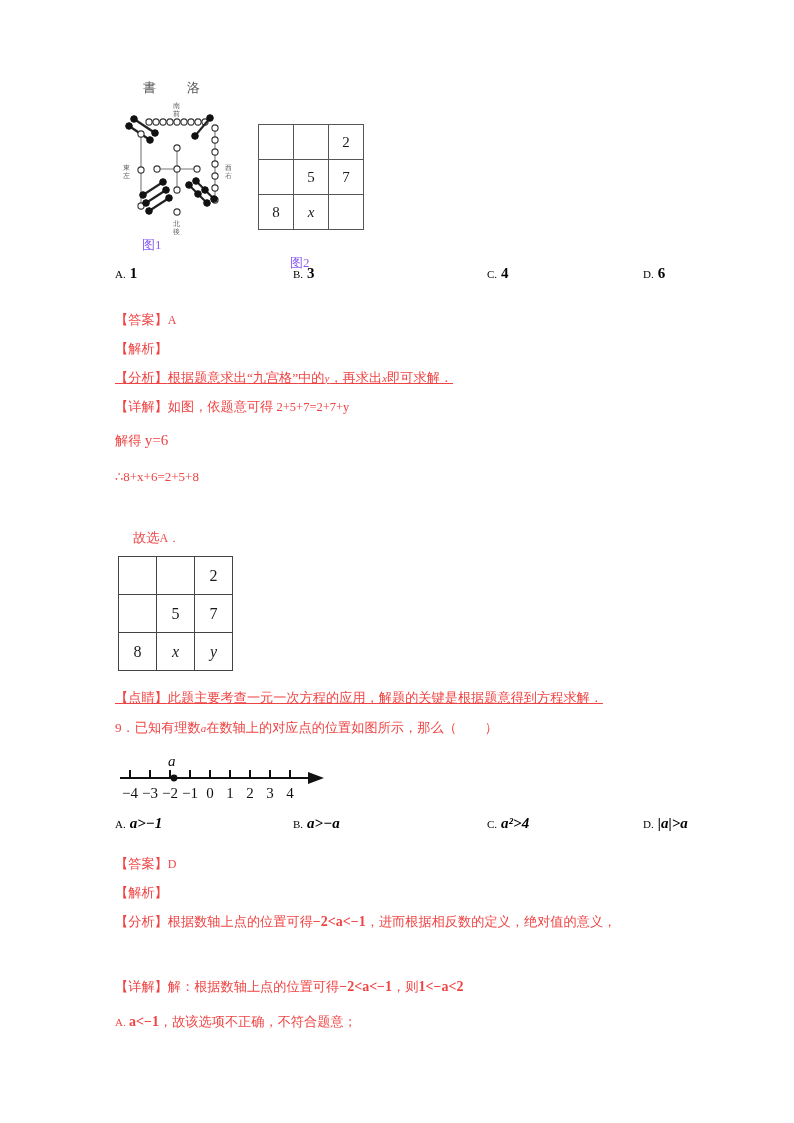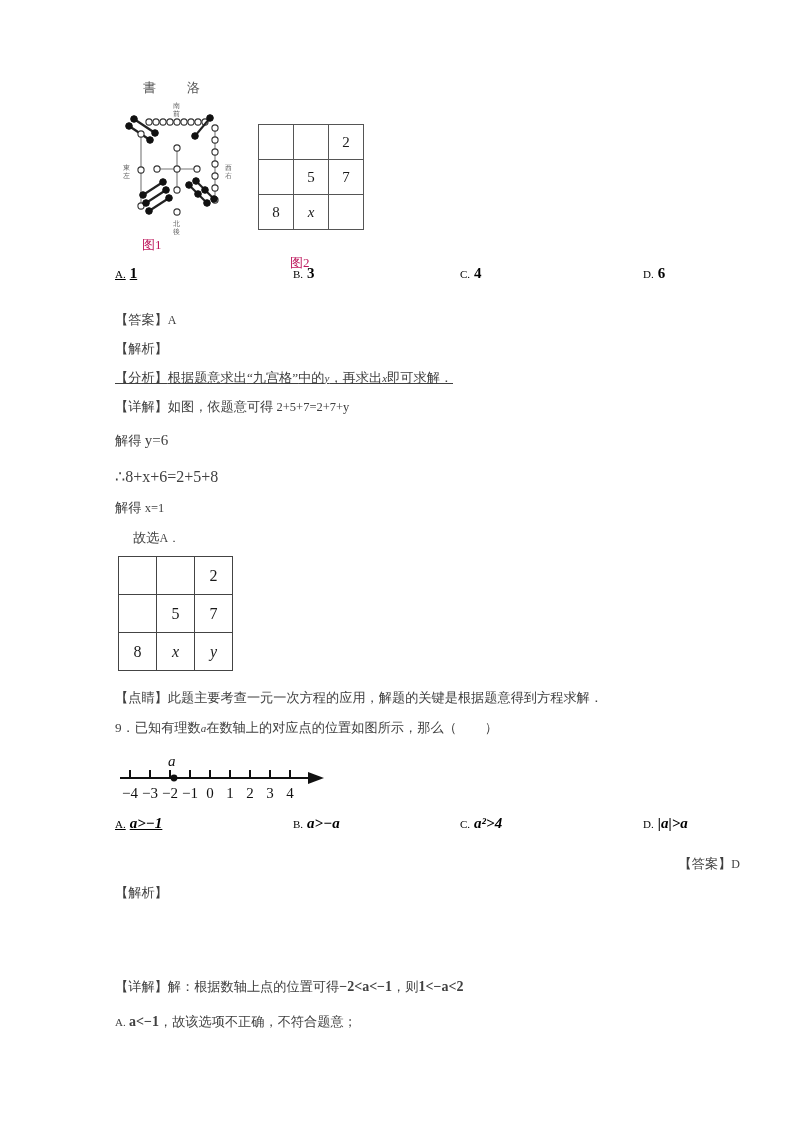--- a/index.html
+++ b/index.html
@@ -62,21 +62,21 @@
     color: #1a1a1a;
     padding: 0;
   }
   table.ninegrid td.ital {
     font-style: italic;
   }
 
   .fig-caption {
     position: absolute;
     font-size: 13px;
-    color: #be185d;
+    color: #8b5cf6;
     font-family: "Liberation Serif", serif;
     white-space: nowrap;
   }
   .cap1 { left: 27px; top: 158px; }
   .cap2 { left: 175px; top: 176px; }
 
   
   .choices-row {
     position: absolute;
     left: 115px;
@@ -96,34 +96,34 @@
   }
   .choice .val {
     font-size: 15px;
     font-weight: bold;
     font-family: "Liberation Serif", serif;
     margin-left: 4px;
   }
   .choice .val.mathit {
     font-style: italic;
   }
-  .c-a { left: 0px; text-decoration: underline; }
+  .c-a { left: 0px; }
   .c-b { left: 178px; }
-  .c-c { left: 345px; text-align: right; }
+  .c-c { left: 372px; text-align: right; }
   .c-d { left: 528px; }
 
   
   .tline {
     position: absolute;
     left: 115px;
     width: 625px;
     font-size: 13.2px;
     line-height: 17px;
     font-family: "Liberation Serif", "DejaVu Serif", serif;
-    color: #404040;
+    color: #ef4444;
     white-space: nowrap;
   }
   .bold-math-up {
     font-weight: bold;
     font-size: 14px;
   }
   .sub { font-size: 11px; }
   .ital { font-style: italic; }
 
   
@@ -333,25 +333,22 @@
   </div>
 
   <div class="tline" style="top:398px;">
     <span>【详解】</span><span>如图，依题意可得</span>&nbsp;<span style="font-size:12.5px;">2+5+7=2+7+y</span>
   </div>
 
   <div class="tline" style="top:432px;">
     <span>解得</span>&nbsp;<span style="font-size:15px;">y=6</span>
   </div>
 
-  <div class="tline" style="top:468px; font-size:16px;">∴8+x+6=2+5+8</div>
-
-  <div class="tline" style="top:499px;">
-    <span>解得</span>&nbsp;<span style="font-size:12.5px;">x=1</span>
-  </div>
+  <div class="tline" style="top:468px; font-size:13px;">∴8+x+6=2+5+8</div>
+
 
   <div class="tline" style="top:529px;margin-left:18px;">
     <span>故选</span><span style="font-size:12px;">A．</span>
   </div>
 
   <div class="fig-grid-2">
     <table class="ninegrid2">
       <tbody>
           <tr>
         <td></td>
@@ -365,21 +362,21 @@
       </tr>
       <tr>
         <td>8</td>
         <td class="ital">x</td>
         <td class="ital">y</td>
       </tr>
     </tbody>
       </table>
   </div>
 
-  <div class="tline" style="top:689px;">
+  <div class="tline" style="top:689px;text-decoration:underline;">
     <span>【点睛】</span><span>此题主要考查一元一次方程的应用，解题的关键是根据题意得到方程求解．</span>
   </div>
 
   <div class="tline" style="top:719px;">
     <span>9．</span><span>已知有理数</span><span class="ital sub">a</span><span>在数轴上的对应点的位置如图所示，那么（</span><span style="display:inline-block;width:28px;"></span><span>）</span>
   </div>
 
   <div class="numline">
     <svg width="230" height="58" viewBox="0 0 230 58" xmlns="http://www.w3.org/2000/svg">
 
@@ -423,26 +420,29 @@
       <span class="lbl">B.</span><span class="val mathit">a&gt;−a</span>
     </span>
     <span class="choice c-c">
       <span class="lbl">C.</span><span class="val mathit">a²&gt;4</span>
     </span>
     <span class="choice c-d">
       <span class="lbl">D.</span><span class="val mathit">|a|&gt;a</span>
     </span>
   </div>
 
-  <div class="tline" style="top:855px;text-align:right;">
+  <div class="tline" style="top:855px;">
     <span>【答案】</span><span style="font-size:12px;">D</span>
   </div>
 
   <div class="tline" style="top:884px;">【解析】</div>
 
+  <div class="tline" style="top:913px;">
+    <span>【分析】</span><span>根据数轴上点的位置可得</span><span class="bold-math-up">−2&lt;a&lt;−1</span><span>，进而根据相反数的定义，绝对值的意义，</span>
+  </div>
 
 
   <div class="tline" style="top:978px;">
     <span>【详解】</span><span>解：根据数轴上点的位置可得</span><span class="bold-math-up">−2&lt;a&lt;−1</span><span>，则</span><span class="bold-math-up">1&lt;−a&lt;2</span>
   </div>
 
   <div class="tline" style="top:1013px;">
     <span style="font-size:11px;">A.</span>&nbsp;<span class="bold-math-up">a&lt;−1</span><span>，故该选项不正确，不符合题意；</span>
   </div>
 

